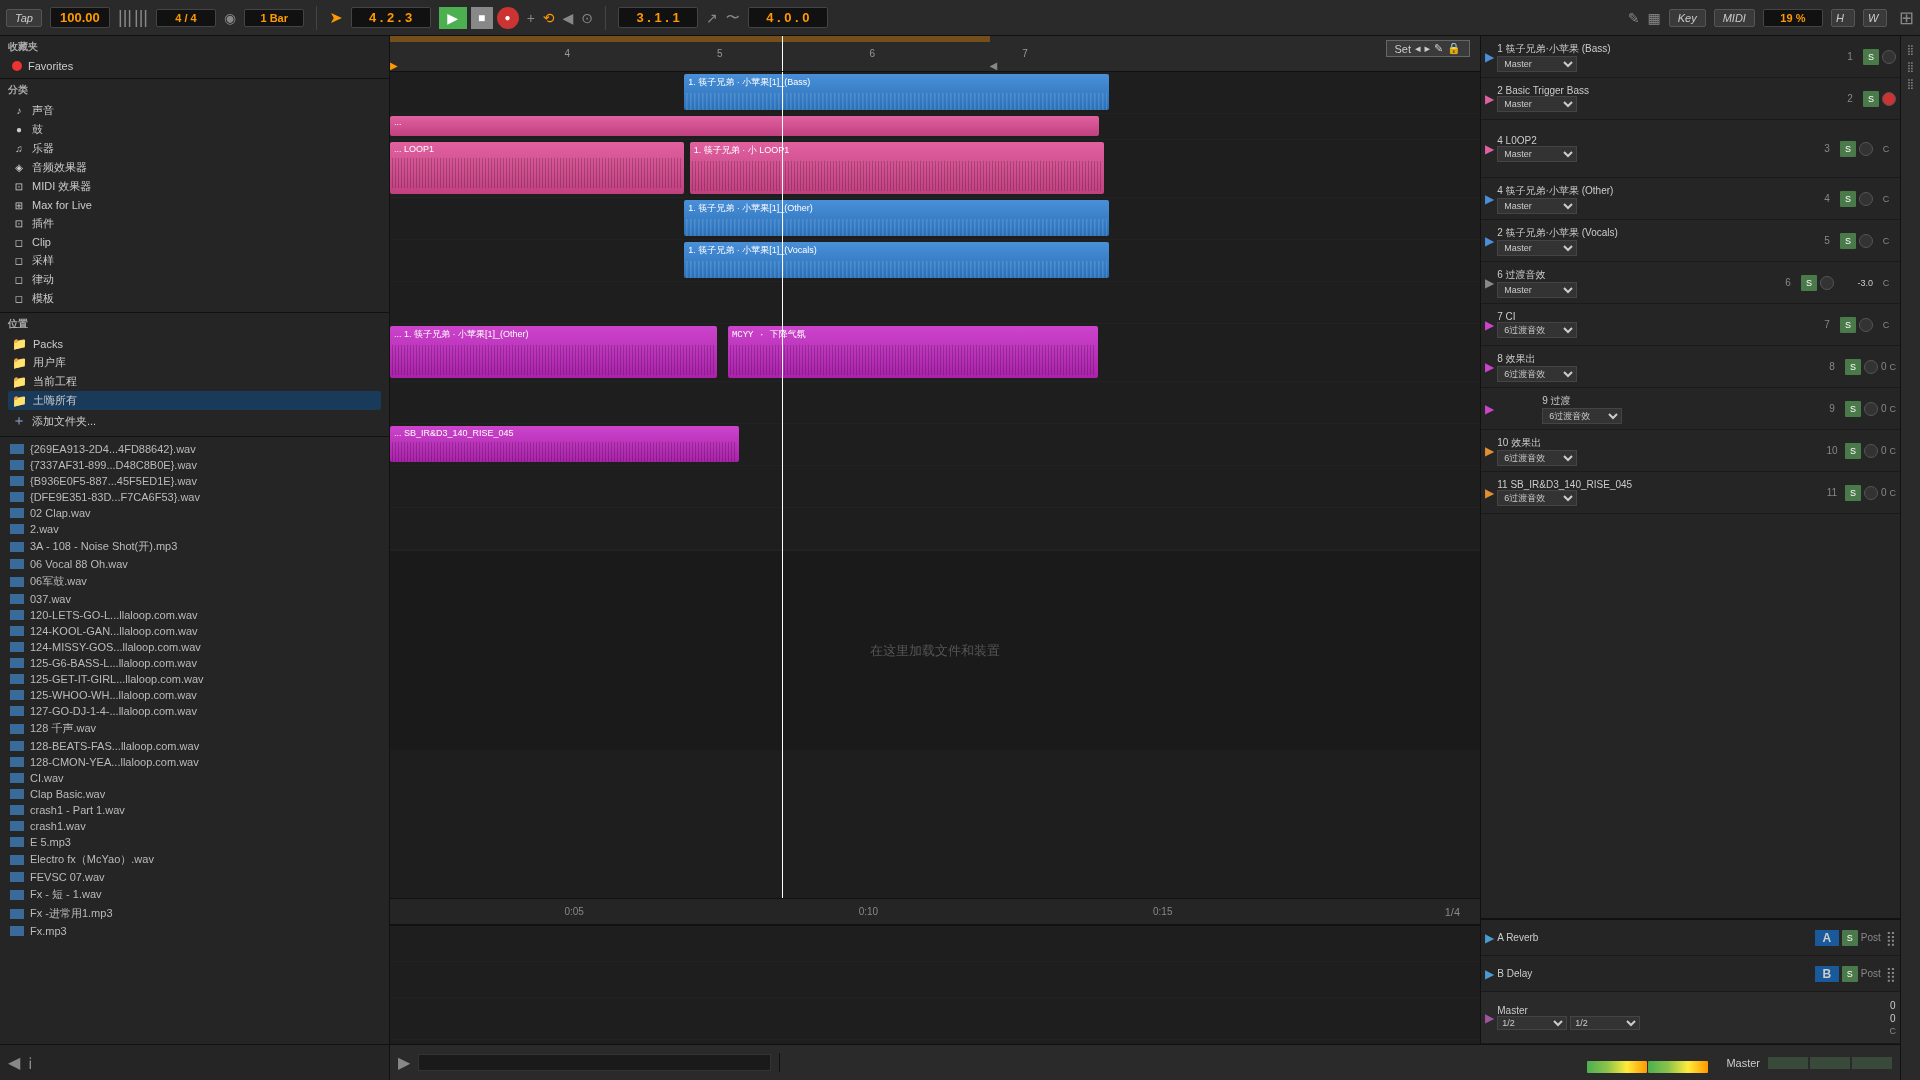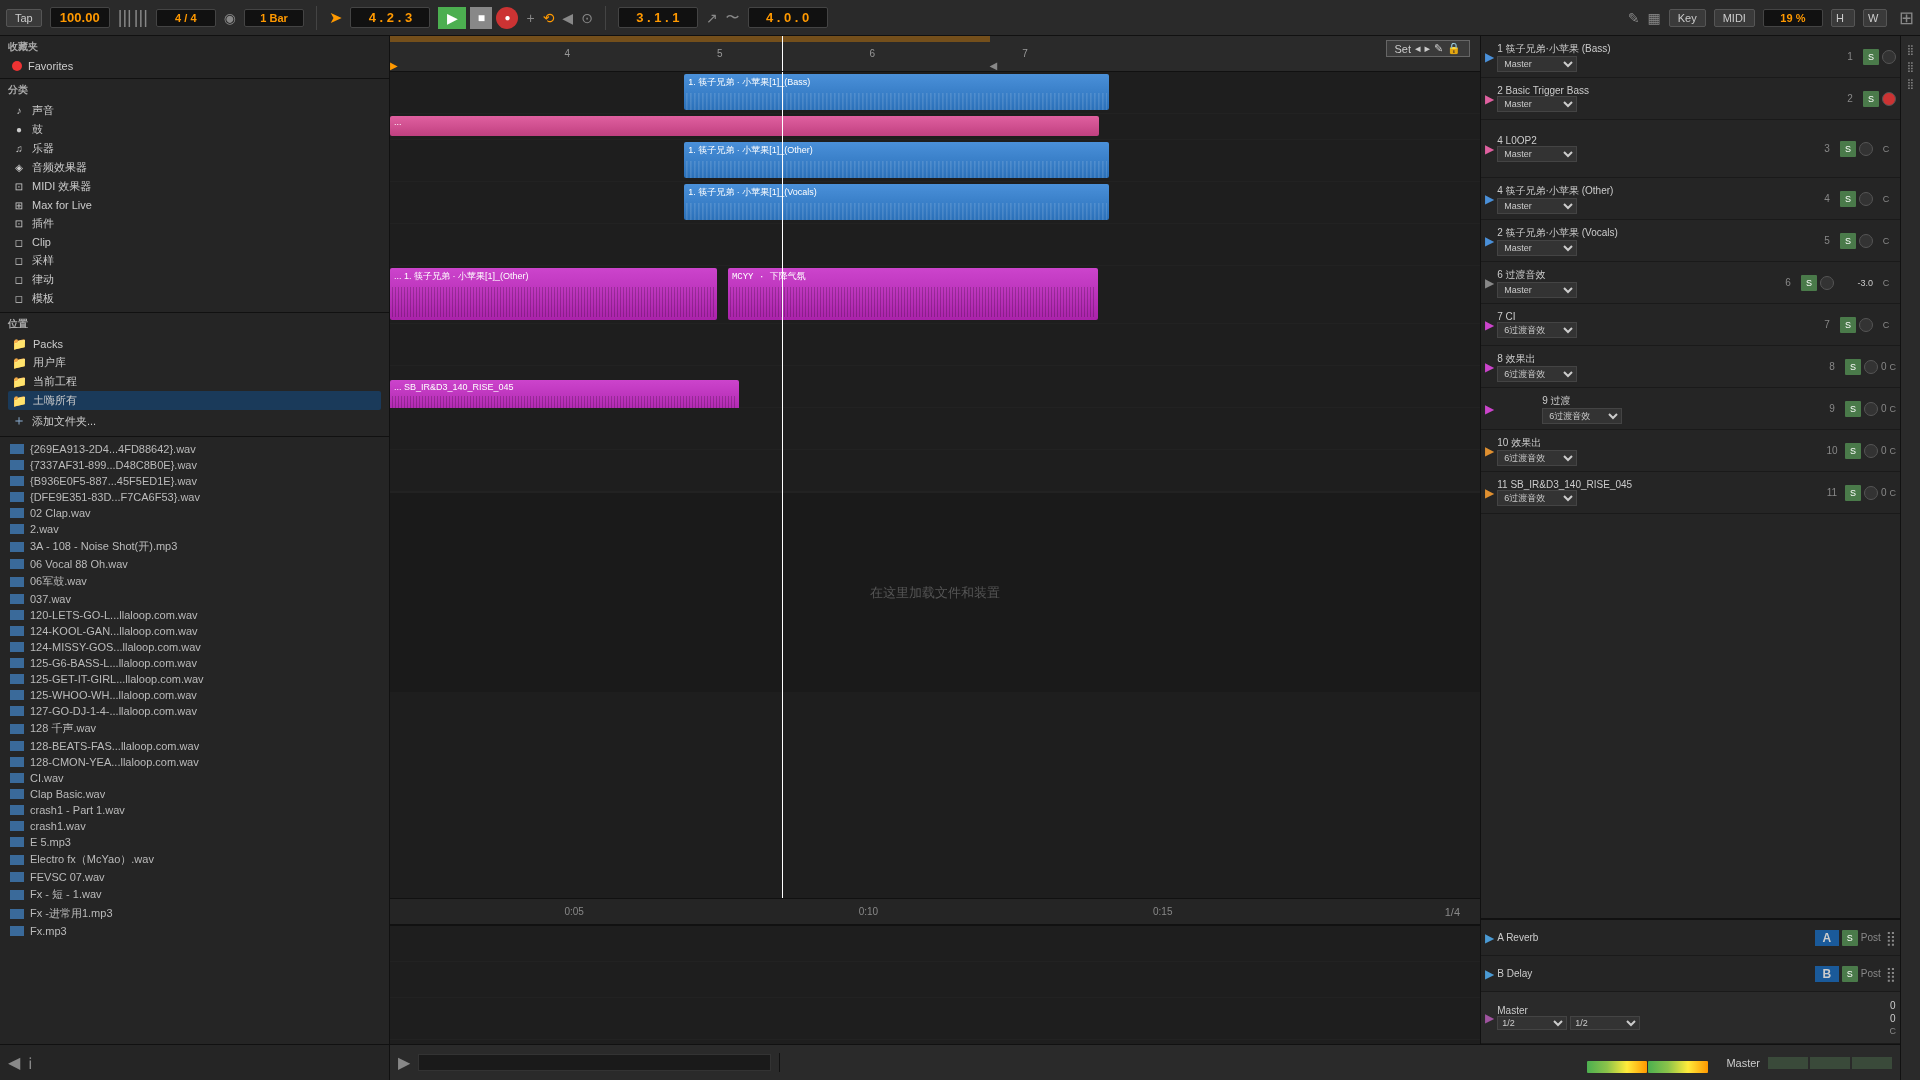--- a/index.html
+++ b/index.html
@@ -7,21 +7,21 @@
     
     
     #toolbar {
       display: flex; align-items: center; height: 36px;
       background: #2a2a2a; border-bottom: 1px solid #111;
       padding: 0 6px; gap: 8px;
     }
     .toolbar-btn {
       background: #3a3a3a; border: 1px solid #555; color: #ccc;
       padding: 2px 8px; font-size: 11px; cursor: pointer; border-radius: 2px;
-      display: flex; align-items: center; gap: 4px;
+      display: flex; align-items: center; gap: 4px; font-style: italic;
     }
     .transport-display {
       background: #111; border: 1px solid #444; color: #ff9900;
       padding: 2px 8px; font-size: 13px; font-weight: bold; border-radius: 2px;
       min-width: 60px; text-align: center;
     }
     .transport-controls { display: flex; align-items: center; gap: 4px; }
     .separator { width: 1px; height: 24px; background: #444; margin: 0 4px; }
     
     
@@ -422,20 +422,30 @@
               <div style="height:20px;background:repeating-linear-gradient(90deg,rgba(255,255,255,0.15) 0px,rgba(255,255,255,0.05) 2px,transparent 2px,transparent 4px);margin:2px;"></div>
             </div>
           </div>
 
           <div class="arr-track" style="height:26px;border-bottom:1px solid #222;background:#1e1e1e;position:relative;">
             <div style="position:absolute;left:0;top:2px;width:65%;height:20px;background:linear-gradient(to bottom,#e060a0,#c04080);border-radius:2px;overflow:hidden;cursor:pointer;">
               <div style="color:white;font-size:9px;padding:1px 4px;">...</div>
             </div>
           </div>
 
+          <div class="arr-track" style="height:58px;border-bottom:1px solid #222;background:#1e1e1e;position:relative;">
+            <div style="position:absolute;left:0;top:2px;width:27%;height:52px;background:linear-gradient(to bottom,#e060a0,#c04080);border-radius:2px;overflow:hidden;cursor:pointer;">
+              <div style="color:white;font-size:9px;padding:2px 4px;">... LOOP1</div>
+              <div style="height:30px;background:repeating-linear-gradient(90deg,rgba(0,0,0,0.3) 0px,rgba(0,0,0,0.1) 1px,transparent 1px,transparent 3px);margin:2px;"></div>
+            </div>
+            <div style="position:absolute;left:27.5%;top:2px;width:38%;height:52px;background:linear-gradient(to bottom,#e060a0,#c04080);border-radius:2px;overflow:hidden;cursor:pointer;">
+              <div style="color:white;font-size:9px;padding:2px 4px;">1. 筷子兄弟 · 小 LOOP1</div>
+              <div style="height:30px;background:repeating-linear-gradient(90deg,rgba(0,0,0,0.3) 0px,rgba(0,0,0,0.1) 1px,transparent 1px,transparent 3px);margin:2px;"></div>
+            </div>
+          </div>
 
           <div class="arr-track" style="height:42px;border-bottom:1px solid #222;background:#1e1e1e;position:relative;">
             <div style="position:absolute;left:27%;top:2px;width:39%;height:36px;background:linear-gradient(to bottom,#4a90d9,#2a70b9);border-radius:2px;overflow:hidden;cursor:pointer;">
               <div style="color:white;font-size:9px;padding:2px 4px;">1. 筷子兄弟 · 小苹果[1]_(Other)</div>
               <div style="height:20px;background:repeating-linear-gradient(90deg,rgba(255,255,255,0.15) 0px,rgba(255,255,255,0.05) 2px,transparent 2px,transparent 4px);margin:2px;"></div>
             </div>
           </div>
 
           <div class="arr-track" style="height:42px;border-bottom:1px solid #222;background:#1e1e1e;position:relative;">
             <div style="position:absolute;left:27%;top:2px;width:39%;height:36px;background:linear-gradient(to bottom,#4a90d9,#2a70b9);border-radius:2px;overflow:hidden;cursor:pointer;">
@@ -455,21 +465,21 @@
             <div style="position:absolute;left:31%;top:2px;width:34%;height:52px;background:linear-gradient(to bottom,#cc44cc,#aa22aa);border-radius:2px;overflow:hidden;cursor:pointer;font-family:Liberation Mono, monospace;">
               <div style="color:white;font-size:9px;padding:2px 4px;">MCYY · 下降气氛</div>
               <div style="height:30px;background:repeating-linear-gradient(90deg,rgba(0,0,0,0.3) 0px,rgba(0,0,0,0.1) 1px,transparent 1px,transparent 3px);margin:2px;"></div>
             </div>
           </div>
 
           <div class="arr-track" style="height:42px;border-bottom:1px solid #222;background:#1e1e1e;position:relative;">
           </div>
 
           <div class="arr-track" style="height:42px;border-bottom:1px solid #222;background:#1e1e1e;position:relative;">
-            <div style="position:absolute;left:0;top:14px;width:32%;height:36px;background:linear-gradient(to bottom,#cc44cc,#aa22aa);border-radius:2px;overflow:hidden;cursor:pointer;">
+            <div style="position:absolute;left:0;top:2px;width:32%;height:36px;background:linear-gradient(to bottom,#cc44cc,#aa22aa);border-radius:2px;overflow:hidden;cursor:pointer;">
               <div style="color:white;font-size:9px;padding:2px 4px;">... SB_IR&amp;D3_140_RISE_045</div>
               <div style="height:20px;background:repeating-linear-gradient(90deg,rgba(0,0,0,0.3) 0px,rgba(0,0,0,0.1) 1px,transparent 1px,transparent 3px);margin:2px;"></div>
             </div>
           </div>
 
           <div class="arr-track" style="height:42px;border-bottom:1px solid #222;background:#1e1e1e;position:relative;">
           </div>
 
           <div class="arr-track" style="height:42px;border-bottom:1px solid #222;background:#1e1e1e;position:relative;">
           </div>

